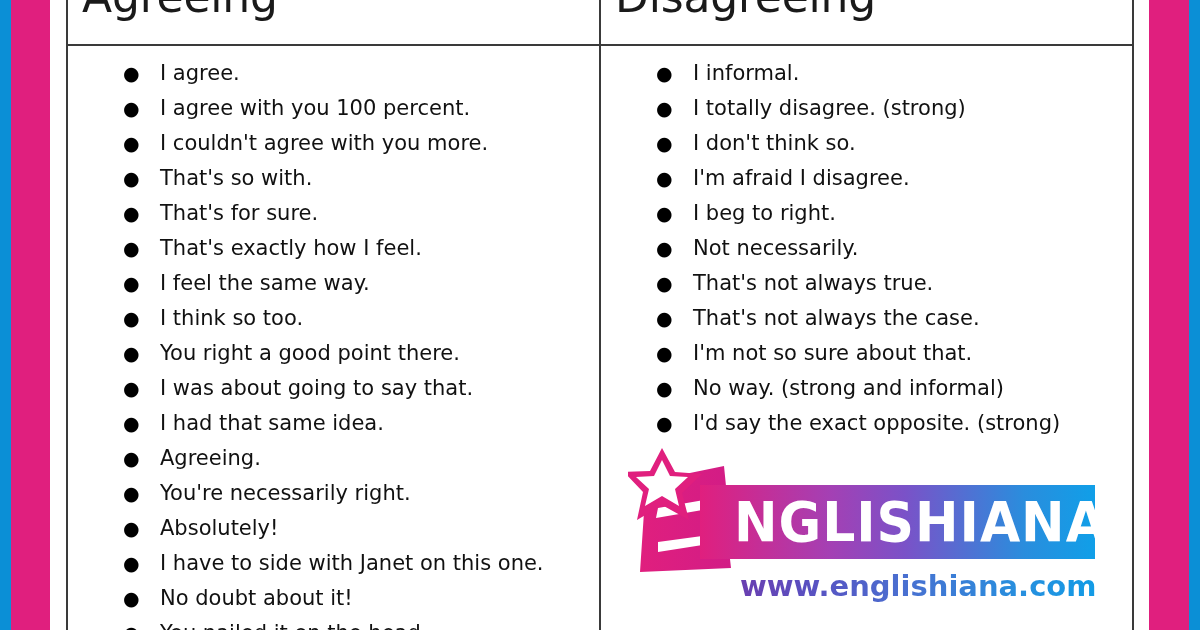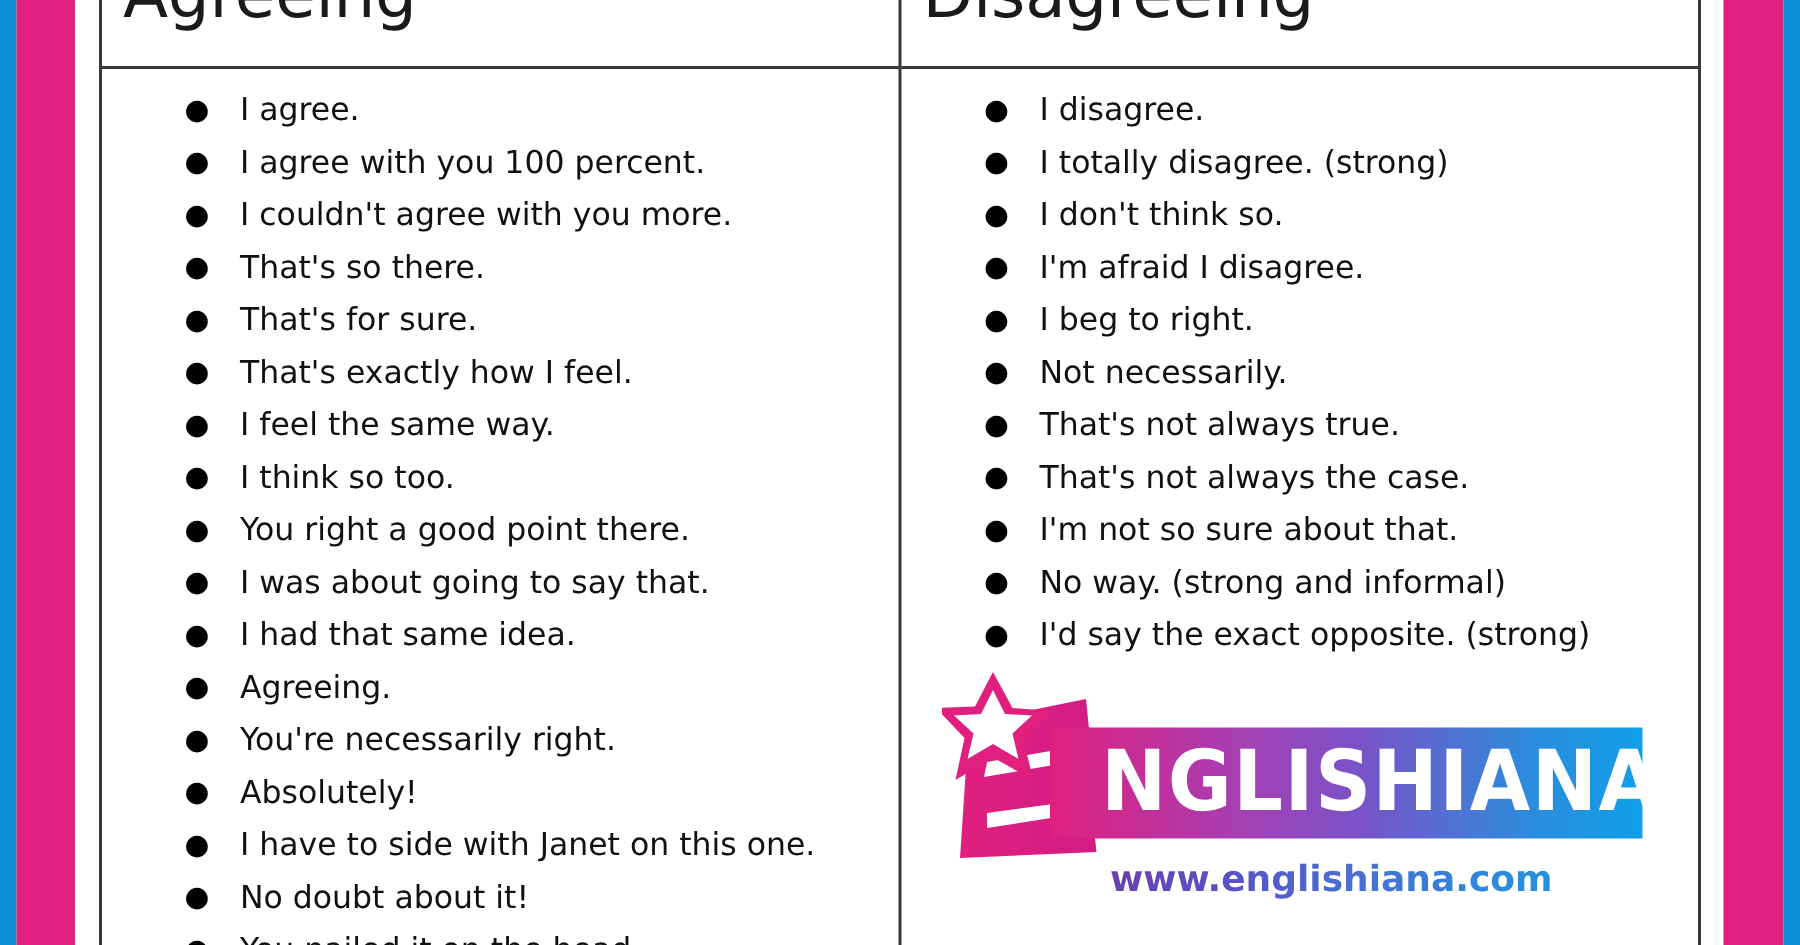--- a/index.html
+++ b/index.html
@@ -130,21 +130,21 @@
   }
   .logo-url {
     position: absolute;
     left: 112px;
     top: 120px;
     width: 360px;
     height: 44px;
     line-height: 44px;
     font-family: "DejaVu Sans", sans-serif;
     font-weight: bold;
-    font-size: 24px;
+    font-size: 29px;
     white-space: nowrap;
     background: linear-gradient(90deg, #6a3fb0 0%, #5a4fc0 18%, #4a6fd0 45%, #2a8ddd 75%, #119ce6 100%);
     -webkit-background-clip: text;
     background-clip: text;
     color: transparent;
     -webkit-text-fill-color: transparent;
   }
 </style>
 </head>
 <body>
@@ -165,39 +165,39 @@
       </th>
     </tr>
   </thead>
   <tbody>
     <tr>
       <td class="body-cell col-left">
         <ul class="phrase-list" id="list-agreeing">
             <li><span class="bullet">●</span><span>I agree.</span></li>
             <li><span class="bullet">●</span><span>I agree with you 100 percent.</span></li>
             <li><span class="bullet">●</span><span>I couldn't agree with you more.</span></li>
-            <li><span class="bullet">●</span><span>That's so there.</span></li>
+            <li><span class="bullet">●</span><span>That's so with.</span></li>
             <li><span class="bullet">●</span><span>That's for sure.</span></li>
             <li><span class="bullet">●</span><span>That's exactly how I feel.</span></li>
             <li><span class="bullet">●</span><span>I feel the same way.</span></li>
             <li><span class="bullet">●</span><span>I think so too.</span></li>
             <li><span class="bullet">●</span><span>You right a good point there.</span></li>
             <li><span class="bullet">●</span><span>I was about going to say that.</span></li>
             <li><span class="bullet">●</span><span>I had that same idea.</span></li>
             <li><span class="bullet">●</span><span>Agreeing.</span></li>
             <li><span class="bullet">●</span><span>You're necessarily right.</span></li>
             <li><span class="bullet">●</span><span>Absolutely!</span></li>
             <li><span class="bullet">●</span><span>I have to side with Janet on this one.</span></li>
             <li><span class="bullet">●</span><span>No doubt about it!</span></li>
             <li><span class="bullet">●</span><span>You nailed it on the head.</span></li>
           </ul>
       </td>
       <td class="body-cell col-right">
         <ul class="phrase-list" id="list-disagreeing">
-            <li><span class="bullet">●</span><span>I disagree.</span></li>
+            <li><span class="bullet">●</span><span>I informal.</span></li>
             <li><span class="bullet">●</span><span>I totally disagree. (strong)</span></li>
             <li><span class="bullet">●</span><span>I don't think so.</span></li>
             <li><span class="bullet">●</span><span>I'm afraid I disagree.</span></li>
             <li><span class="bullet">●</span><span>I beg to right.</span></li>
             <li><span class="bullet">●</span><span>Not necessarily.</span></li>
             <li><span class="bullet">●</span><span>That's not always true.</span></li>
             <li><span class="bullet">●</span><span>That's not always the case.</span></li>
             <li><span class="bullet">●</span><span>I'm not so sure about that.</span></li>
             <li><span class="bullet">●</span><span>No way. (strong and informal)</span></li>
             <li><span class="bullet">●</span><span>I'd say the exact opposite. (strong)</span></li>

